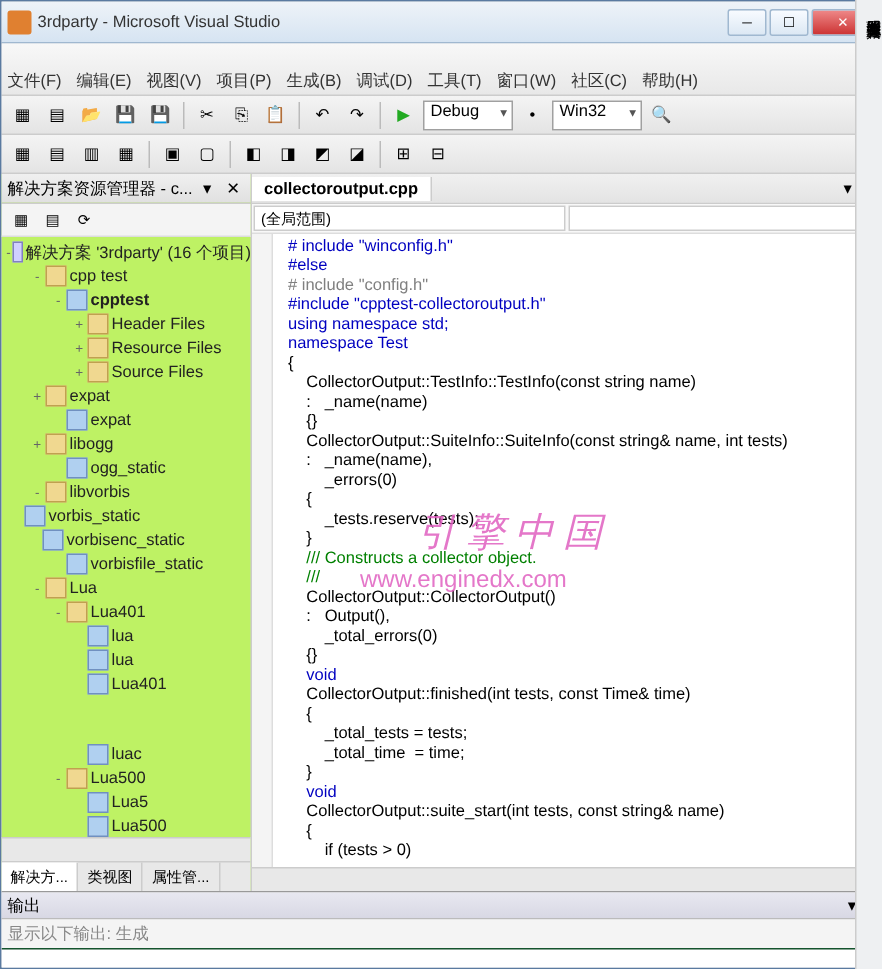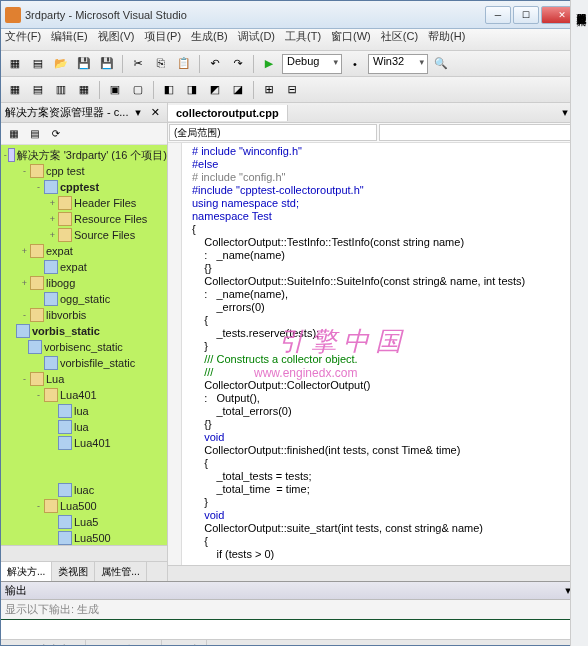--- a/index.html
+++ b/index.html
@@ -3,21 +3,21 @@
 <meta charset="utf-8">
 <style>
 *{margin:0;padding:0;box-sizing:border-box;font-family:"Microsoft YaHei",Tahoma,sans-serif;font-size:11px}
 body{background:#e8e8e8;width:588px;height:646px;overflow:hidden;border:1px solid #5a7aa0}
 .titlebar{height:28px;background:linear-gradient(#eef3f8,#d6e4f2);display:flex;align-items:center;padding:0 4px;border-bottom:1px solid #a0b8d0}
 .title-icon{width:16px;height:16px;background:#e08030;border-radius:2px;margin-right:4px}
 .title-text{flex:1;color:#333}
 .winbtns{display:flex;gap:2px}
 .winbtn{width:26px;height:18px;border:1px solid #a0b8d0;border-radius:2px;display:flex;align-items:center;justify-content:center;font-size:9px;background:linear-gradient(#f8fbff,#dce8f4)}
 .winbtn.close{background:linear-gradient(#e88,#c33);color:#fff;width:42px}
-.menubar{height:22px;background:linear-gradient(#f8f8f8,#e8e8e8);display:flex;align-items:flex-end;padding:6px 4px;gap:10px;border-bottom:1px solid #ccc}
+.menubar{height:22px;background:linear-gradient(#f8f8f8,#e8e8e8);display:flex;align-items:flex-start;padding:17px 4px;gap:10px;border-bottom:1px solid #ccc}
 .menuitem{color:#333;cursor:default}
 .toolbar{height:26px;background:linear-gradient(#f4f4f4,#e4e4e4);border-bottom:1px solid #ccc;display:flex;align-items:center;padding:0 4px;gap:3px}
 .tbtn{width:20px;height:20px;border:1px solid transparent;border-radius:2px;display:flex;align-items:center;justify-content:center}
 .tsep{width:1px;height:18px;background:#bbb;margin:0 2px}
 .tsel{height:20px;border:1px solid #a0a0a0;background:#fff;padding:0 14px 0 4px;font-size:11px;min-width:60px;position:relative}
 .tsel::after{content:"▾";position:absolute;right:3px;top:2px;font-size:9px;color:#555}
 .toolbar2{height:26px;background:linear-gradient(#f4f4f4,#e4e4e4);border-bottom:1px solid #ccc;display:flex;align-items:center;padding:0 4px;gap:3px}
 .main{display:flex;height:478px}
 .sidebar{width:167px;background:#bef264;border-right:1px solid #ccc;display:flex;flex-direction:column}
 .side-hdr{height:20px;background:linear-gradient(#f0f0f0,#e0e0e0);border-bottom:1px solid #ccc;display:flex;align-items:center;padding:0 4px;font-size:10px}
@@ -44,21 +44,21 @@
 .ed-nav .sel{flex:1;border:1px solid #ccc;margin:1px;padding:1px 4px;font-size:10px;background:#fff}
 .code{flex:1;overflow:auto;padding:2px 0;font-family:Consolas,monospace;font-size:11px;line-height:13px;position:relative}
 .gutter{position:absolute;left:0;top:0;width:14px;background:#f4f4f4;height:100%;border-right:1px solid #ddd}
 .cline{padding-left:24px;white-space:pre}
 .c-pp{color:#0000c0}
 .c-kw{color:#0000c0}
 .c-cmt{color:#008000}
 .c-cmt2{color:#808080}
 .c-id{color:#000}
 .watermark{position:absolute;left:110px;top:192px;font-size:26px;color:#e060c0;font-family:"KaiTi",serif;pointer-events:none;opacity:.85;font-style:italic}
-.watermark2{position:absolute;left:86px;top:224px;font-size:12px;color:#e060c0;font-family:Arial;pointer-events:none;opacity:.85}
+.watermark2{position:absolute;left:72px;top:224px;font-size:16px;color:#e060c0;font-family:Arial;pointer-events:none;opacity:.85}
 .hscroll{height:16px;background:#e8e8e8;border-top:1px solid #ccc}
 .rvert{position:absolute;right:0;top:0;width:18px;height:100%;background:#eef0f2;border-left:1px solid #ccc;writing-mode:vertical-rl;font-size:10px;padding-top:6px;text-align:left}
 .output{height:58px;background:#fff;border-top:1px solid #999}
 .out-hdr{height:18px;background:linear-gradient(#e8e8f0,#d8d8e4);display:flex;align-items:center;padding:0 4px;font-size:11px;border-bottom:1px solid #bbb}
 .out-hdr .x{margin-left:auto}
 .out-tools{height:20px;background:#f4f4f4;border-bottom:1px solid #14532d;padding:2px 4px;font-size:10px;color:#888;display:flex;align-items:center;gap:4px}
 .out-body{height:18px}
 .out-tabs{height:20px;background:#e8e8e8;display:flex;border-top:1px solid #ccc}
 .otab{padding:2px 6px;border-right:1px solid #ccc;font-size:10px;display:flex;align-items:center;gap:2px}
 </style>
@@ -188,21 +188,21 @@
         <div class="tnode" style="padding-left: 32px;">
           <span class="exp"></span>
           <span class="ico cpp"></span>
           <span class="lbl">ogg_static</span>
         </div>
         <div class="tnode" style="padding-left: 18px;">
           <span class="exp">-</span>
           <span class="ico fold"></span>
           <span class="lbl">libvorbis</span>
         </div>
-        <div class="tnode" style=" font-weight: bold;">
+        <div class="tnode" style="">
           <span class="exp"></span>
           <span class="ico cpp"></span>
           <span class="lbl">vorbis_static</span>
         </div>
         <div class="tnode" style="padding-left: 16px;">
           <span class="exp"></span>
           <span class="ico cpp"></span>
           <span class="lbl">vorbisenc_static</span>
         </div>
         <div class="tnode" style="padding-left: 32px;">

